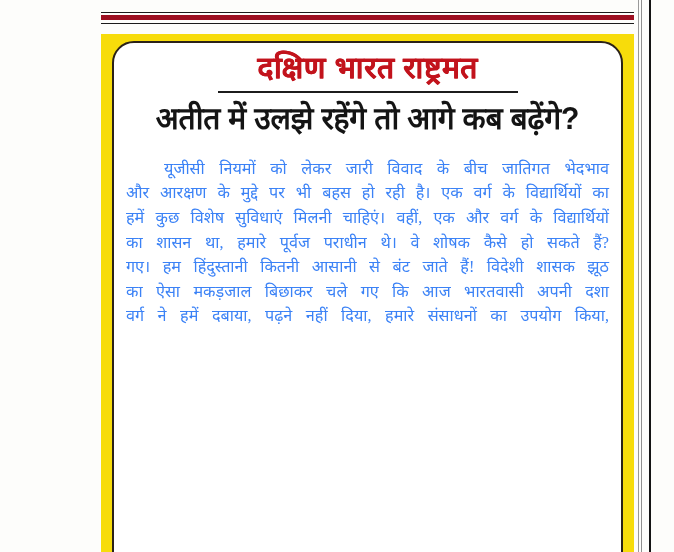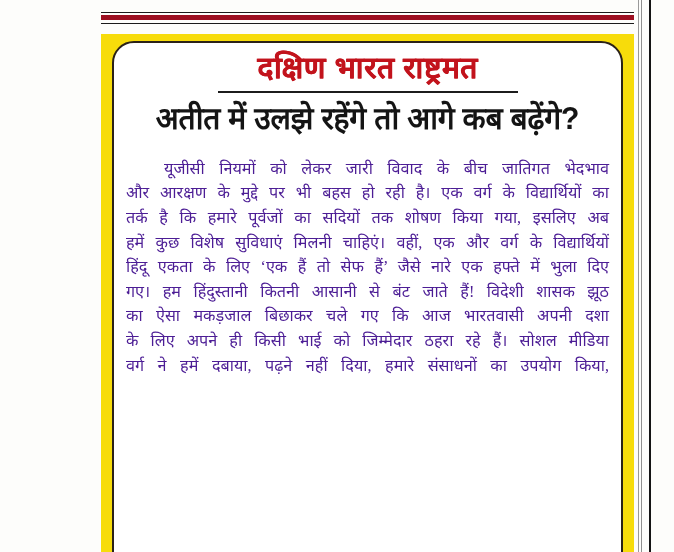--- a/index.html
+++ b/index.html
@@ -112,21 +112,21 @@
     line-height: 1.1;
     letter-spacing: -0.2px;
     white-space: nowrap;
     transform: scaleX(0.97);
     transform-origin: center;
   }
 
   
   #body-copy {
     margin: 12px 12px 0 12px;
-    color: #4c1d95;
+    color: #3b82f6;
     font-family: "Liberation Serif", "DejaVu Serif", serif;
     font-size: 16.2px;
     line-height: 24.6px;
   }
   #body-copy p {
     margin: 0;
     text-align: justify;
     text-align-last: justify;
     word-spacing: 0px;
   }
@@ -160,25 +160,23 @@
 
       <div id="masthead">दक्षिण भारत राष्ट्रमत</div>
       <div id="masthead-rule"></div>
 
       <h1 id="headline">अतीत में उलझे रहेंगे तो आगे कब बढ़ेंगे?</h1>
 
       <div id="body-copy">
         <p>
             <span class="para-line first">यूजीसी नियमों को लेकर जारी विवाद के बीच जातिगत भेदभाव</span>
             <span class="para-line">और आरक्षण के मुद्दे पर भी बहस हो रही है। एक वर्ग के विद्यार्थियों का</span>
-            <span class="para-line">तर्क है कि हमारे पूर्वजों का सदियों तक शोषण किया गया, इसलिए अब</span>
             <span class="para-line">हमें कुछ विशेष सुविधाएं मिलनी चाहिएं। वहीं, एक और वर्ग के विद्यार्थियों</span>
-            <span class="para-line">हिंदू एकता के लिए ‘एक हैं तो सेफ हैं’ जैसे नारे एक हफ्ते में भुला दिए</span>
+            <span class="para-line">का शासन था, हमारे पूर्वज पराधीन थे। वे शोषक कैसे हो सकते हैं?</span>
             <span class="para-line">गए। हम हिंदुस्तानी कितनी आसानी से बंट जाते हैं! विदेशी शासक झूठ</span>
             <span class="para-line">का ऐसा मकड़जाल बिछाकर चले गए कि आज भारतवासी अपनी दशा</span>
-            <span class="para-line">के लिए अपने ही किसी भाई को जिम्मेदार ठहरा रहे हैं। सोशल मीडिया</span>
             <span class="para-line">वर्ग ने हमें दबाया, पढ़ने नहीं दिया, हमारे संसाधनों का उपयोग किया,</span>
           </p>
       </div>
 
     </div>
   </div>
 </div>
 
 </body></html>

